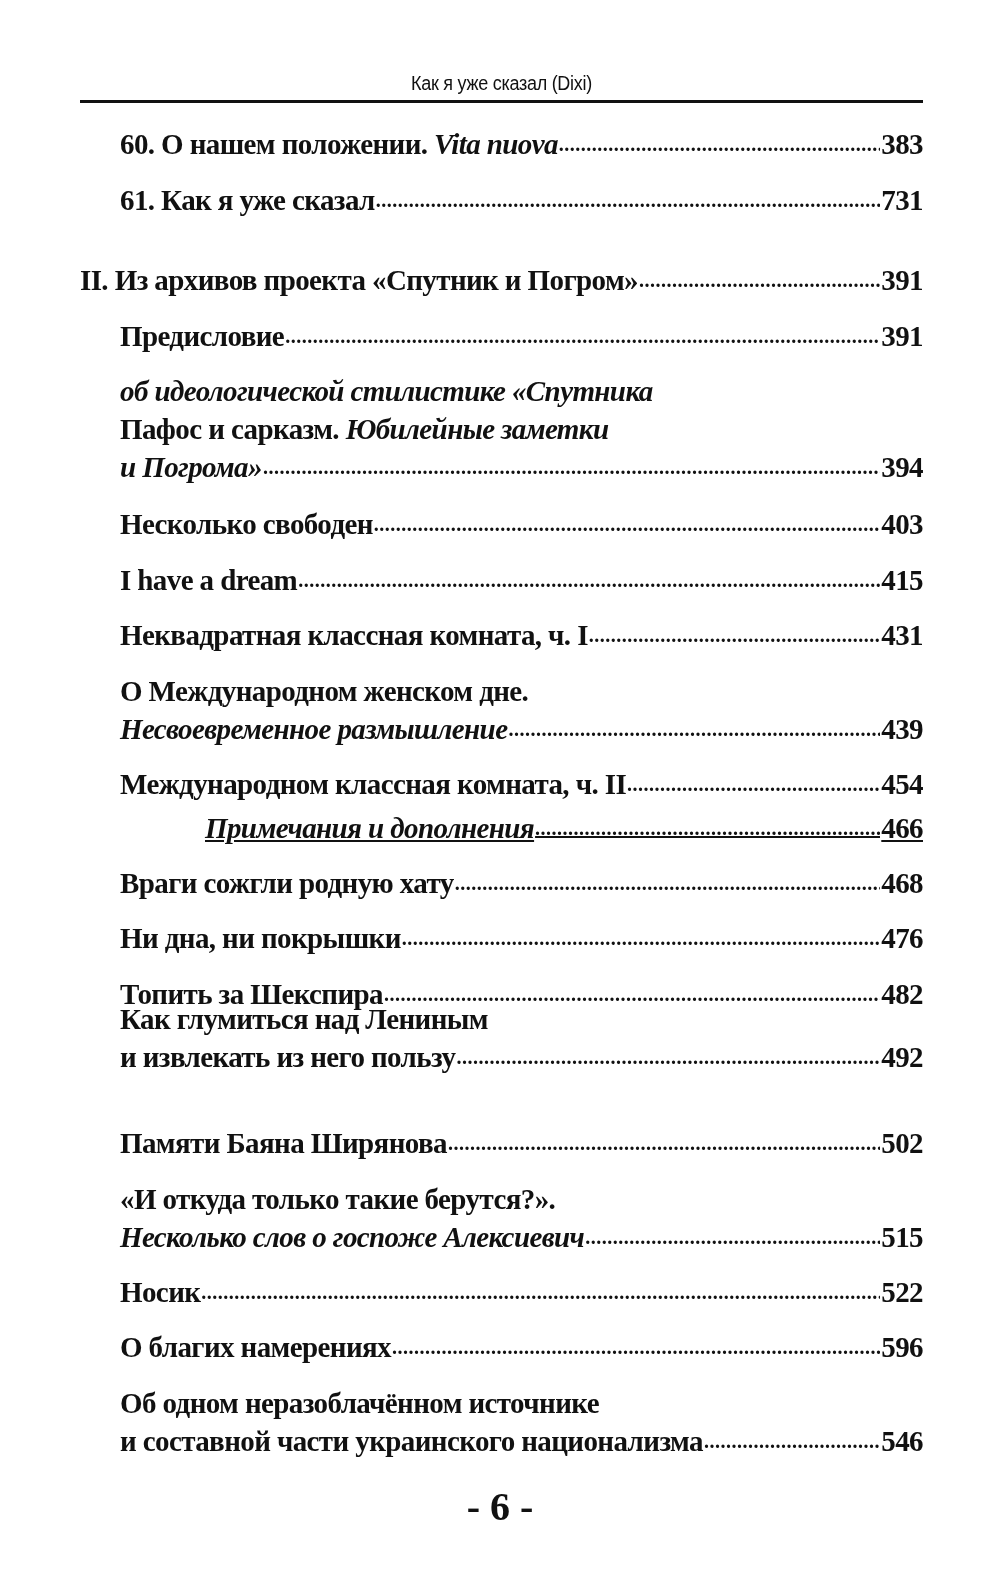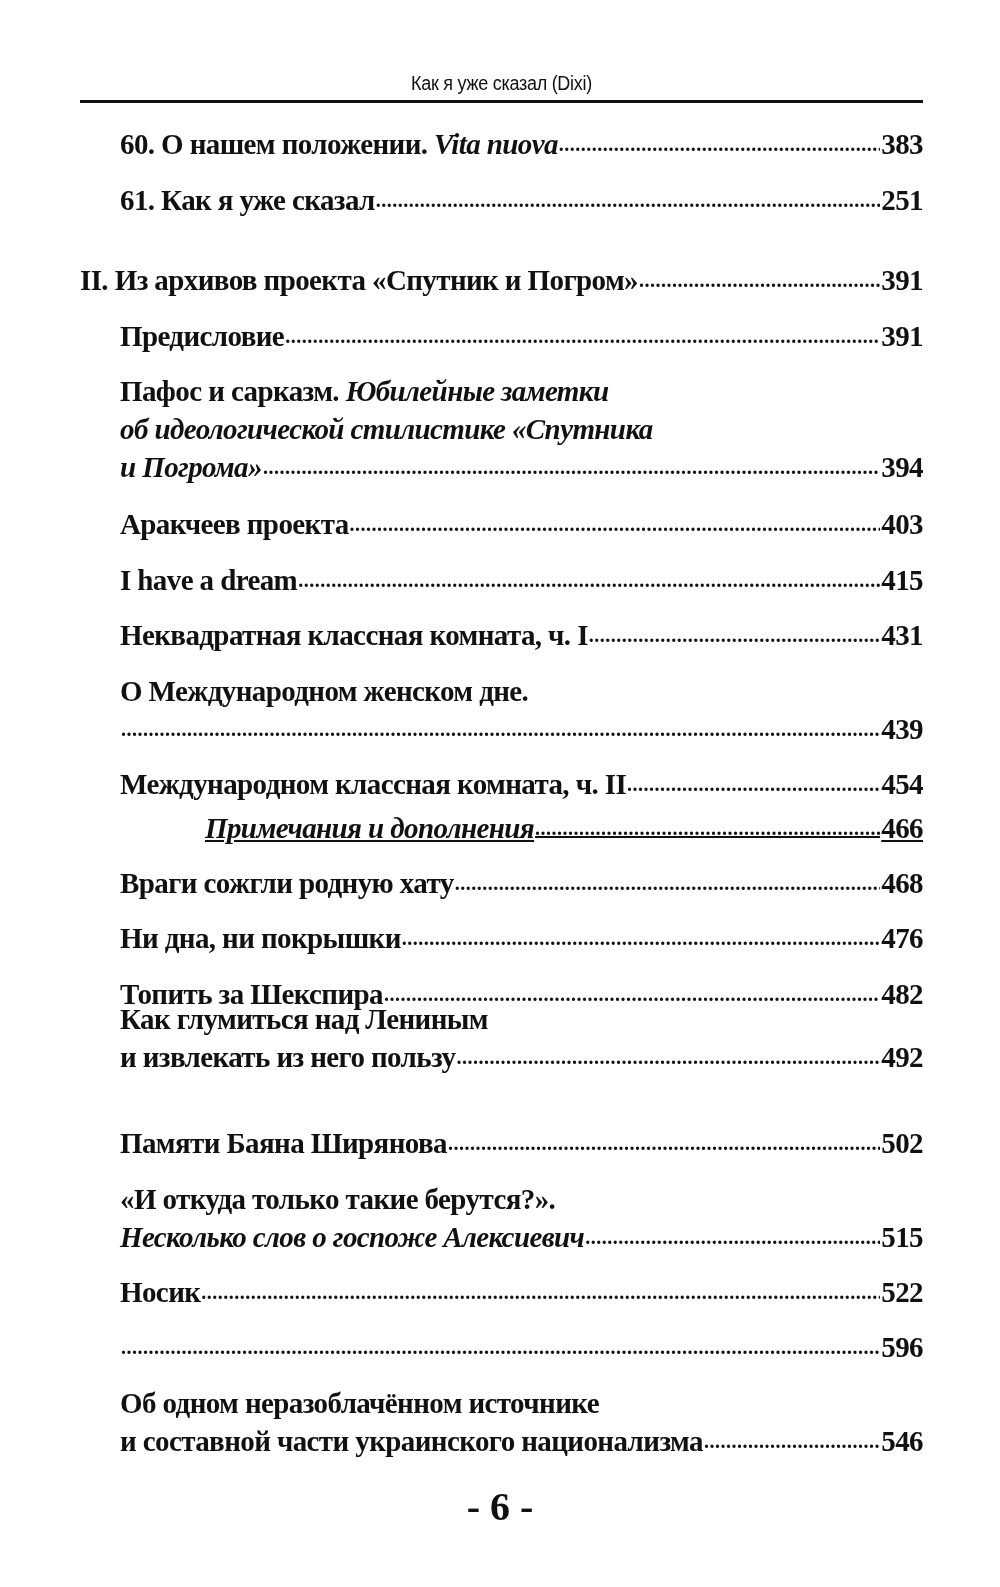--- a/index.html
+++ b/index.html
@@ -53,49 +53,49 @@
       <span class="line last">
         <span class="t"><span>60. О нашем положении. </span><span class="it">Vita nuova</span></span>
         <span class="dots"></span>
         <span class="pg">383</span>
       </span>
     </div>
   <div class="entry" style="top:181px">
       <span class="line last">
         <span class="t"><span>61. Как я уже сказал</span></span>
         <span class="dots"></span>
-        <span class="pg">251</span>
+        <span class="pg">731</span>
       </span>
     </div>
   <div class="entry section" style="top:261px">
       <span class="line last">
         <span class="t"><span>II. Из архивов проекта «Спутник и Погром»</span></span>
         <span class="dots"></span>
         <span class="pg">391</span>
       </span>
     </div>
   <div class="entry" style="top:317px">
       <span class="line last">
         <span class="t"><span>Предисловие</span></span>
         <span class="dots"></span>
         <span class="pg">391</span>
       </span>
     </div>
   <div class="entry" style="top:372px">
+      <span class="line"><span></span><span class="it">об идеологической стилистике «Спутника</span></span>
       <span class="line"><span>Пафос и сарказм. </span><span class="it">Юбилейные заметки</span></span>
-      <span class="line"><span></span><span class="it">об идеологической стилистике «Спутника</span></span>
       <span class="line last">
         <span class="t"><span class="it">и Погрома»</span></span>
         <span class="dots"></span>
         <span class="pg">394</span>
       </span>
     </div>
   <div class="entry" style="top:505px">
       <span class="line last">
-        <span class="t"><span>Аракчеев проекта</span></span>
+        <span class="t"><span>Несколько свободен</span></span>
         <span class="dots"></span>
         <span class="pg">403</span>
       </span>
     </div>
   <div class="entry" style="top:561px">
       <span class="line last">
         <span class="t"><span>I have a dream</span></span>
         <span class="dots"></span>
         <span class="pg">415</span>
       </span>
@@ -103,20 +103,21 @@
   <div class="entry" style="top:616px">
       <span class="line last">
         <span class="t"><span>Неквадратная классная комната, ч. I</span></span>
         <span class="dots"></span>
         <span class="pg">431</span>
       </span>
     </div>
   <div class="entry" style="top:672px">
       <span class="line"><span>О Международном женском дне.</span></span>
       <span class="line last">
+        <span class="t"><span class="it">Несвоевременное размышление</span></span>
         <span class="dots"></span>
         <span class="pg">439</span>
       </span>
     </div>
   <div class="entry" style="top:765px">
       <span class="line last">
         <span class="t"><span>Международном классная комната, ч. II</span></span>
         <span class="dots"></span>
         <span class="pg">454</span>
       </span>
@@ -174,20 +175,21 @@
     </div>
   <div class="entry" style="top:1273px">
       <span class="line last">
         <span class="t"><span>Носик</span></span>
         <span class="dots"></span>
         <span class="pg">522</span>
       </span>
     </div>
   <div class="entry" style="top:1328px">
       <span class="line last">
+        <span class="t"><span>О благих намерениях</span></span>
         <span class="dots"></span>
         <span class="pg">596</span>
       </span>
     </div>
   <div class="entry" style="top:1384px">
       <span class="line"><span>Об одном неразоблачённом источнике</span></span>
       <span class="line last">
         <span class="t"><span>и составной части украинского национализма</span></span>
         <span class="dots"></span>
         <span class="pg">546</span>

